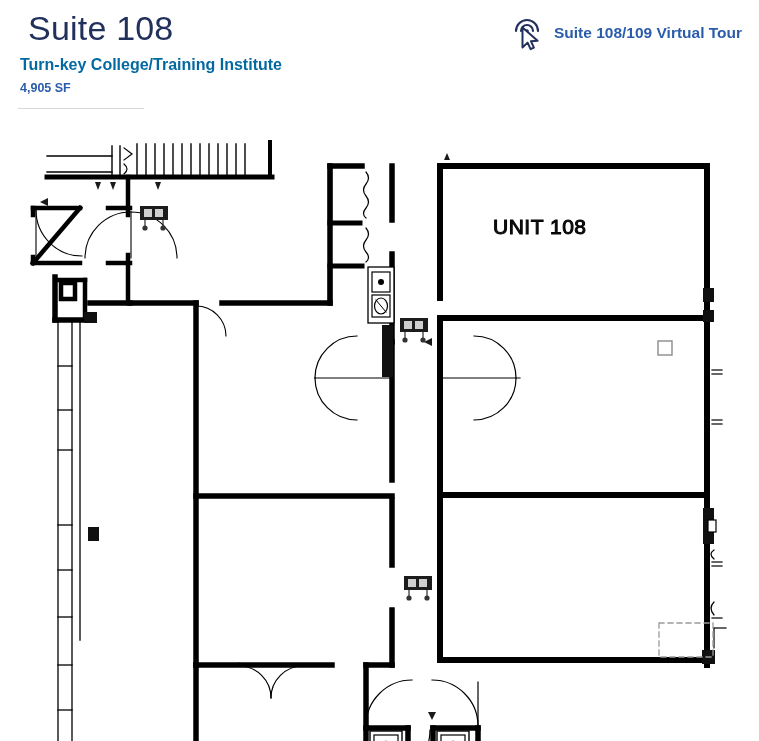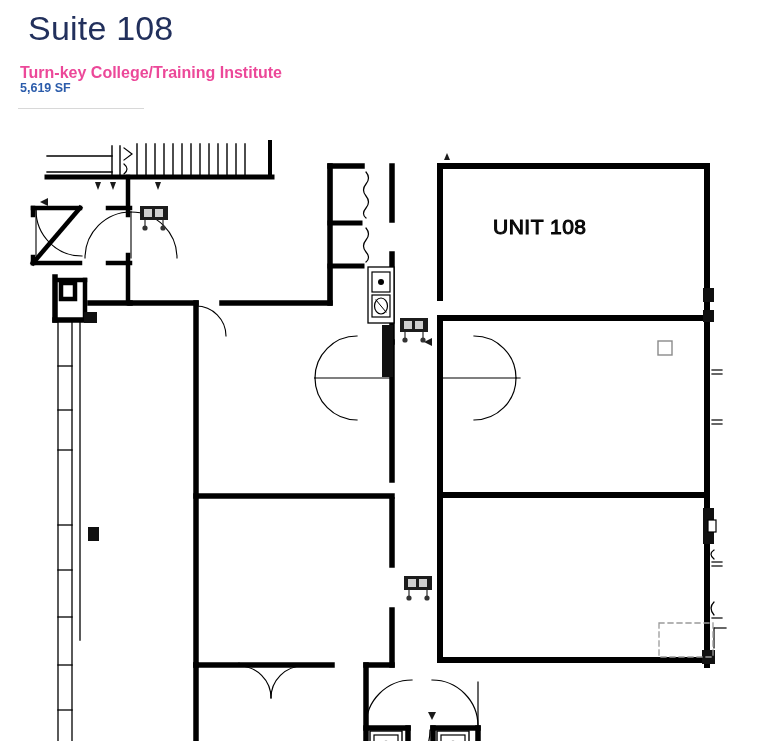--- a/index.html
+++ b/index.html
@@ -34,24 +34,23 @@
     color: #22305c;
     line-height: 40px;
     white-space: nowrap;
     margin-left: 8px;
   }
   .suite-subtitle {
     position: absolute;
     left: 20px; top: 55px;
     font-size: 16px;
     font-weight: 700;
-    color: #ec4899;
+    color: #0369a1;
     line-height: 20px;
     white-space: nowrap;
-    margin-top: 8px;
   }
   .suite-size {
     position: absolute;
     left: 20px; top: 80px;
     font-size: 12.5px;
     font-weight: 700;
     color: #2b5cab;
     line-height: 16px;
     white-space: nowrap;
   }
@@ -98,24 +97,37 @@
 <body>
 
 <div id="page">
 
   <div class="header">
 
     <div class="suite-title">Suite 108</div>
 
     <div class="suite-subtitle">Turn-key College/Training Institute</div>
 
-    <div class="suite-size">5,619 SF</div>
+    <div class="suite-size">4,905 SF</div>
 
     <div class="header-rule"></div>
 
+    <a class="tour-link" href="#">
+      <span>
+        <svg class="tour-icon" viewBox="0 0 36 38" aria-hidden="true">
+
+          <path d="M6 17 A11 11 0 0 1 17 6 A11 11 0 0 1 28 17" fill="none" stroke="#22305c" stroke-width="2.1" stroke-linecap="round"></path>
+          <path d="M11 17 A6 6 0 0 1 17 11 A6 6 0 0 1 23 17" fill="none" stroke="#22305c" stroke-width="2.1" stroke-linecap="round"></path>
+          <circle cx="17" cy="17" r="1.8" fill="#22305c"></circle>
+
+          <path d="M12.5 13.5 L12.5 33.5 L17.6 28.6 L20.6 35.2 L23.9 33.6 L20.9 27.2 L27.6 26.8 Z" fill="#ffffff" stroke="#22305c" stroke-width="2" stroke-linejoin="round"></path>
+        </svg>
+      </span>
+      <span class="tour-label">Suite 108/109 Virtual Tour</span>
+    </a>
   </div>
 
   <div class="plan-wrap">
     <svg class="plan-svg" viewBox="0 0 759 621">
 
       <g stroke="#000" fill="none" stroke-linecap="square">
 
         <g stroke-width="1.4">
           <line x1="112" y1="26" x2="112" y2="56"></line>
           <line x1="120" y1="26" x2="120" y2="56"></line>

